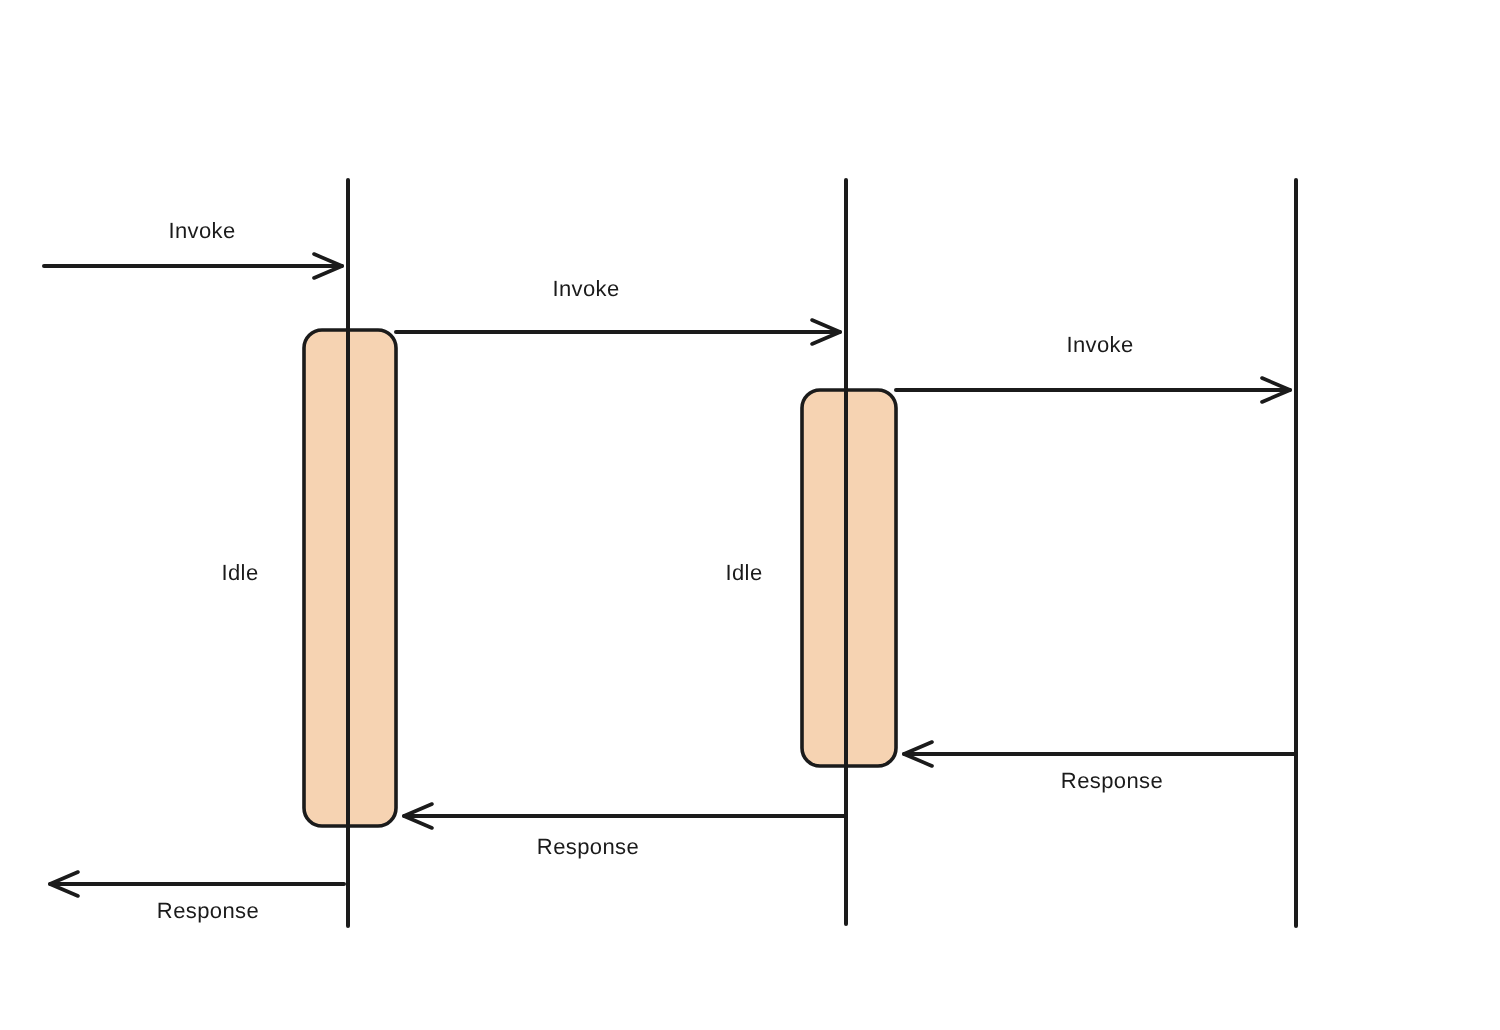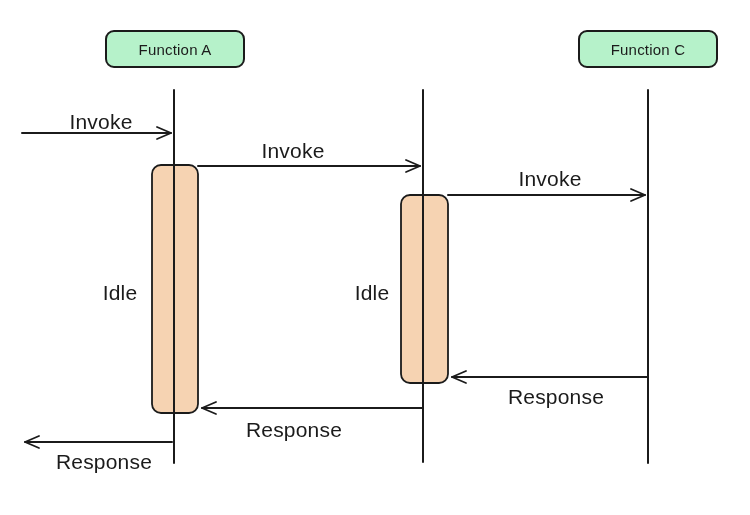--- a/index.html
+++ b/index.html
@@ -33,21 +33,21 @@
     justify-content: center;
     font-size: 15px;
     letter-spacing: 0.2px;
   }
   .actor-a { left: 105px; top: 30px; width: 140px; }
   .actor-b { left: 353px; top: 30px; width: 140px; }
   .actor-c { left: 578px; top: 30px; width: 140px; }
   .lbl {
     position: absolute;
     transform: translateX(-50%);
-    font-size: 21px;
+    font-size: 11px;
     white-space: nowrap;
     letter-spacing: 0.2px;
   }
   .activation-rect {
     fill: var(--activation-fill, #f6d3b2);
     stroke: var(--stroke, #1b1b1b);
     stroke-width: 1.8;
   }
   .wire {
     stroke: var(--stroke, #1b1b1b);
@@ -97,26 +97,20 @@
     <g>
       <line class="wire" x1="423" y1="408" x2="202" y2="408"></line>
       <polyline class="arrowhead" points="216,402 202,408 216,414"></polyline>
     </g>
     <g>
       <line class="wire" x1="172" y1="442" x2="25" y2="442"></line>
       <polyline class="arrowhead" points="39,436 25,442 39,448"></polyline>
     </g>
   </svg>
 
-  <div class="actor-box actor-a">
-    <span>Function A</span>
-  </div>
-  <div class="actor-box actor-c">
-    <span>Function C</span>
-  </div>
 
   <span class="lbl" style="left:101px; top:110px;">Invoke</span>
   <span class="lbl" style="left:293px; top:139px;">Invoke</span>
   <span class="lbl" style="left:550px; top:167px;">Invoke</span>
   <span class="lbl" style="left:556px; top:385px;">Response</span>
   <span class="lbl" style="left:294px; top:418px;">Response</span>
   <span class="lbl" style="left:104px; top:450px;">Response</span>
 
   <span class="lbl" style="left:120px; top:281px;">Idle</span>
   <span class="lbl" style="left:372px; top:281px;">Idle</span>

